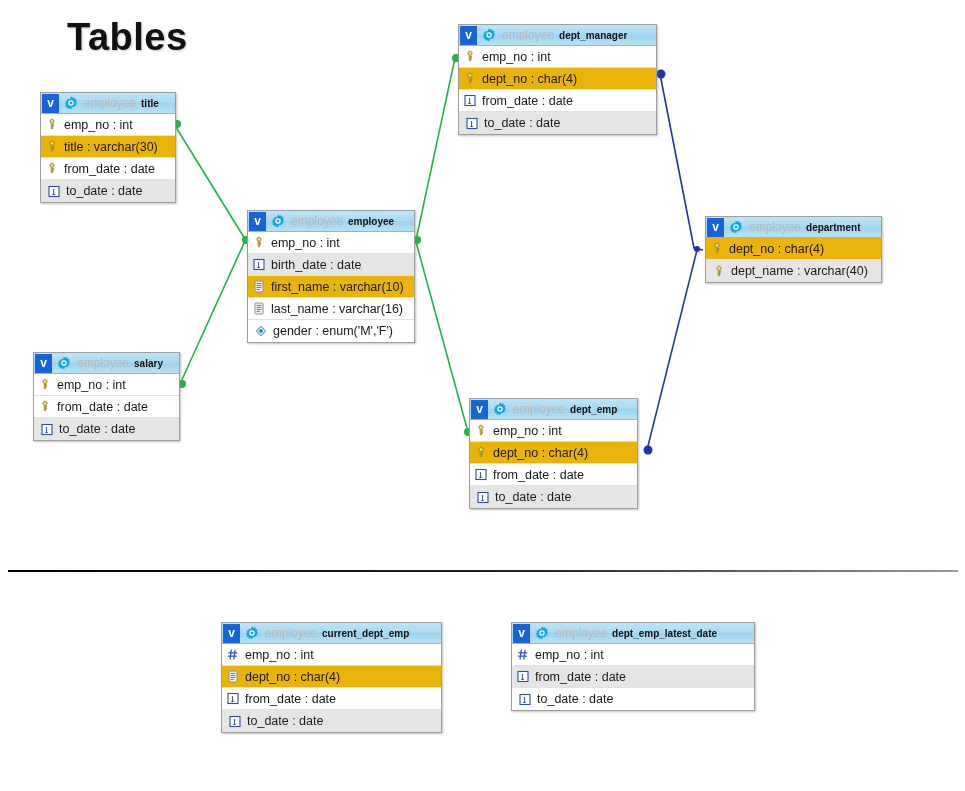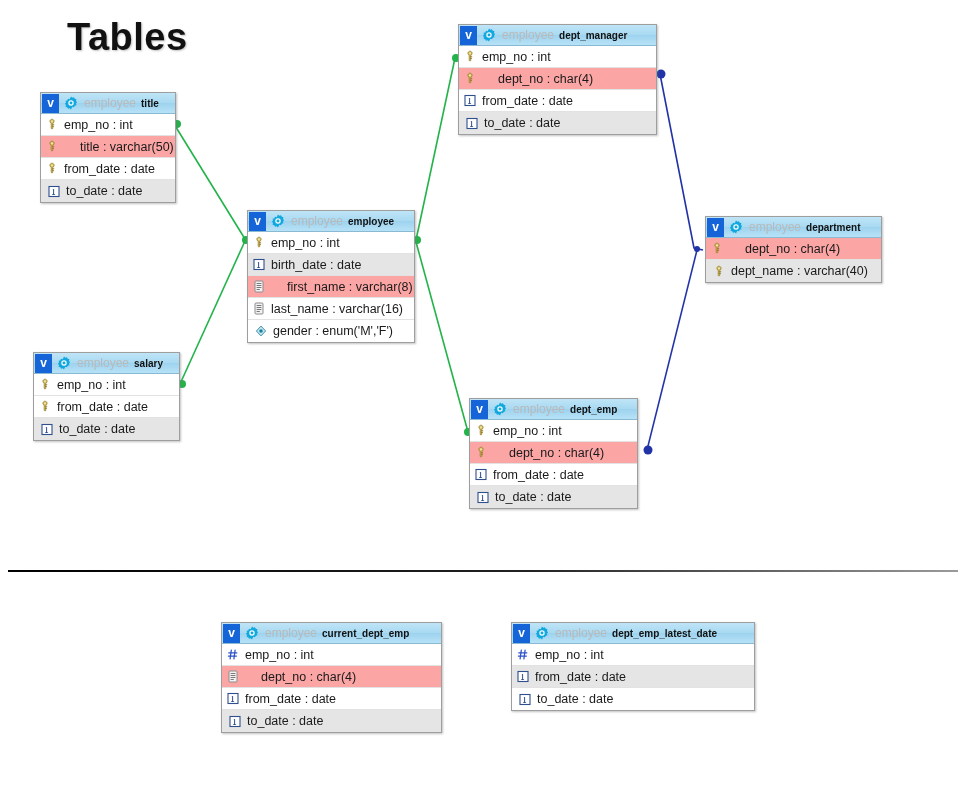--- a/index.html
+++ b/index.html
@@ -69,21 +69,21 @@
     display:flex;align-items:center;
     border-bottom:1px solid #e2e2e2;
     padding-left:5px;
     box-sizing:border-box;
     white-space:nowrap;
     overflow:hidden;
   }
   .row:last-child{border-bottom:none;padding-left:7px;}
   .row.bg-white{background:#ffffff;}
   .row.bg-gray{background:#e5e5e5;}
-  .row.bg-pink{background:#fca5a5;gap:16px;}
+  .row.bg-pink{background:#eab308;}
   .row-label{font-size:12.5px;color:#1a1a1a;}
 
   .ricon{width:12px;height:13px;margin-right:6px;flex:none;display:block;}
 </style>
 </head>
 <body>
 
 <div class="canvas">
 
   <svg class="links" viewBox="0 0 965 791">
@@ -153,21 +153,21 @@
       </div>
       <div class="row bg-pink">
         <span style="display: flex;">
           <svg class="ricon" viewBox="0 0 12 13">
             <path d="M6 1.2c-1.2 0-2.1 1-2.1 2.1 0 .9.5 1.6 1.3 1.9v4.9c0 .5.4.9.8.9s.8-.4.8-.9V5.2c.8-.3 1.3-1 1.3-1.9 0-1.1-.9-2.1-2.1-2.1z" fill="#d9c25c" stroke="#8a7320" stroke-width=".7"></path>
             <circle cx="6" cy="3.2" r=".7" fill="#ffffff"></circle>
             <rect x="6.1" y="6.4" width="2.1" height=".8" fill="#8a7320"></rect>
             <rect x="6.1" y="8" width="1.7" height=".8" fill="#8a7320"></rect>
           </svg>
         </span>
-        <span class="row-label">title : varchar(50)</span>
+        <span class="row-label">title : varchar(30)</span>
       </div>
       <div class="row bg-white">
         <span style="display: flex;">
           <svg class="ricon" viewBox="0 0 12 13">
             <path d="M6 1.2c-1.2 0-2.1 1-2.1 2.1 0 .9.5 1.6 1.3 1.9v4.9c0 .5.4.9.8.9s.8-.4.8-.9V5.2c.8-.3 1.3-1 1.3-1.9 0-1.1-.9-2.1-2.1-2.1z" fill="#d9c25c" stroke="#8a7320" stroke-width=".7"></path>
             <circle cx="6" cy="3.2" r=".7" fill="#ffffff"></circle>
             <rect x="6.1" y="6.4" width="2.1" height=".8" fill="#8a7320"></rect>
             <rect x="6.1" y="8" width="1.7" height=".8" fill="#8a7320"></rect>
           </svg>
         </span>
@@ -273,21 +273,21 @@
       <div class="row bg-pink">
         <span style="display: flex;">
           <svg class="ricon" viewBox="0 0 12 13">
             <rect x="2" y="1" width="8" height="11" rx="1" fill="#f2f2f2" stroke="#8c8c8c" stroke-width="1"></rect>
             <rect x="3.6" y="3" width="4.8" height="1" fill="#7a7a7a"></rect>
             <rect x="3.6" y="5" width="4.8" height="1" fill="#7a7a7a"></rect>
             <rect x="3.6" y="7" width="4.8" height="1" fill="#7a7a7a"></rect>
             <rect x="3.6" y="9" width="3.2" height="1" fill="#7a7a7a"></rect>
           </svg>
         </span>
-        <span class="row-label">first_name : varchar(8)</span>
+        <span class="row-label">first_name : varchar(10)</span>
       </div>
       <div class="row bg-white">
         <span style="display: flex;">
           <svg class="ricon" viewBox="0 0 12 13">
             <rect x="2" y="1" width="8" height="11" rx="1" fill="#f2f2f2" stroke="#8c8c8c" stroke-width="1"></rect>
             <rect x="3.6" y="3" width="4.8" height="1" fill="#7a7a7a"></rect>
             <rect x="3.6" y="5" width="4.8" height="1" fill="#7a7a7a"></rect>
             <rect x="3.6" y="7" width="4.8" height="1" fill="#7a7a7a"></rect>
             <rect x="3.6" y="9" width="3.2" height="1" fill="#7a7a7a"></rect>
           </svg>

